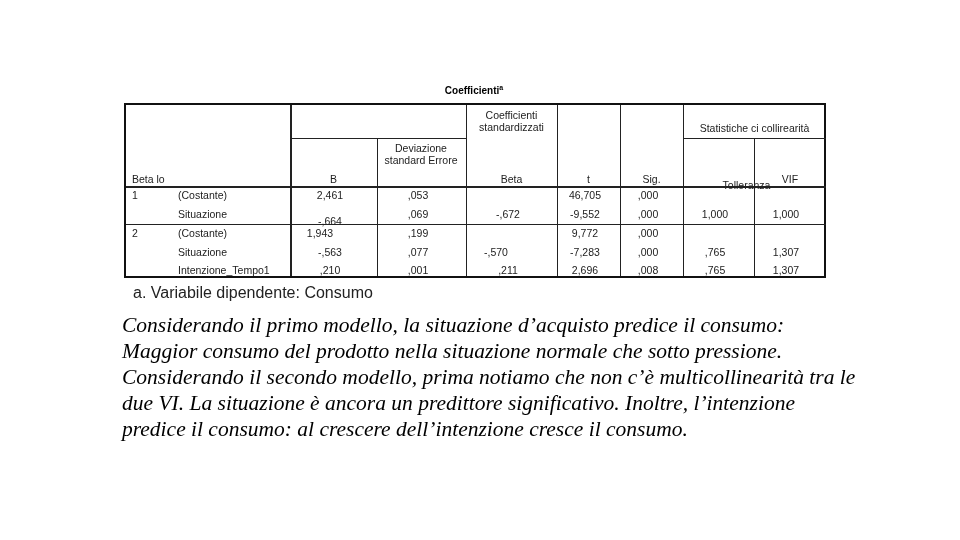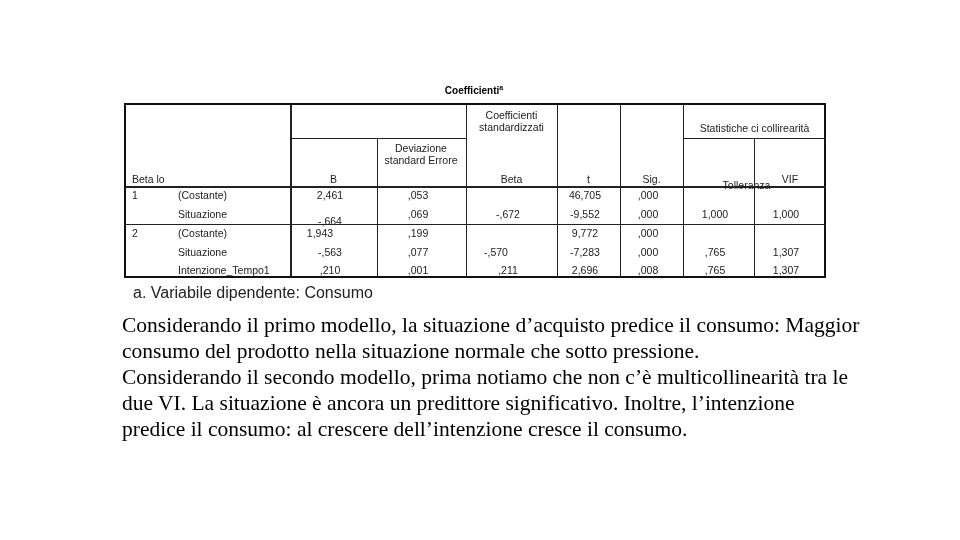--- a/index.html
+++ b/index.html
@@ -23,21 +23,21 @@
   }
   .c { text-align: center; }
   .r { text-align: center; }
   .footnote {
     position: absolute; left: 133px; top: 284px; font-size: 16px; color: #222;
   }
   .prose {
     position: absolute; left: 122px; top: 312px; width: 740px;
     font-family: "Liberation Serif", serif; font-size: 21.5px; line-height: 26px; color: #000;
   }
-  .prose p { margin: 0; }
+  .prose p { margin: 0; font-style: italic; }
 </style>
 </head>
 <body>
 
 <div class="title"><span>Coefficienti</span><sup>a</sup></div>
 
 <div class="tbl">
 
   <div class="ln" style="left:164px;top:0;width:2px;height:171px;"></div>
   <div class="ln" style="left:251px;top:33px;width:1px;height:138px;"></div>

